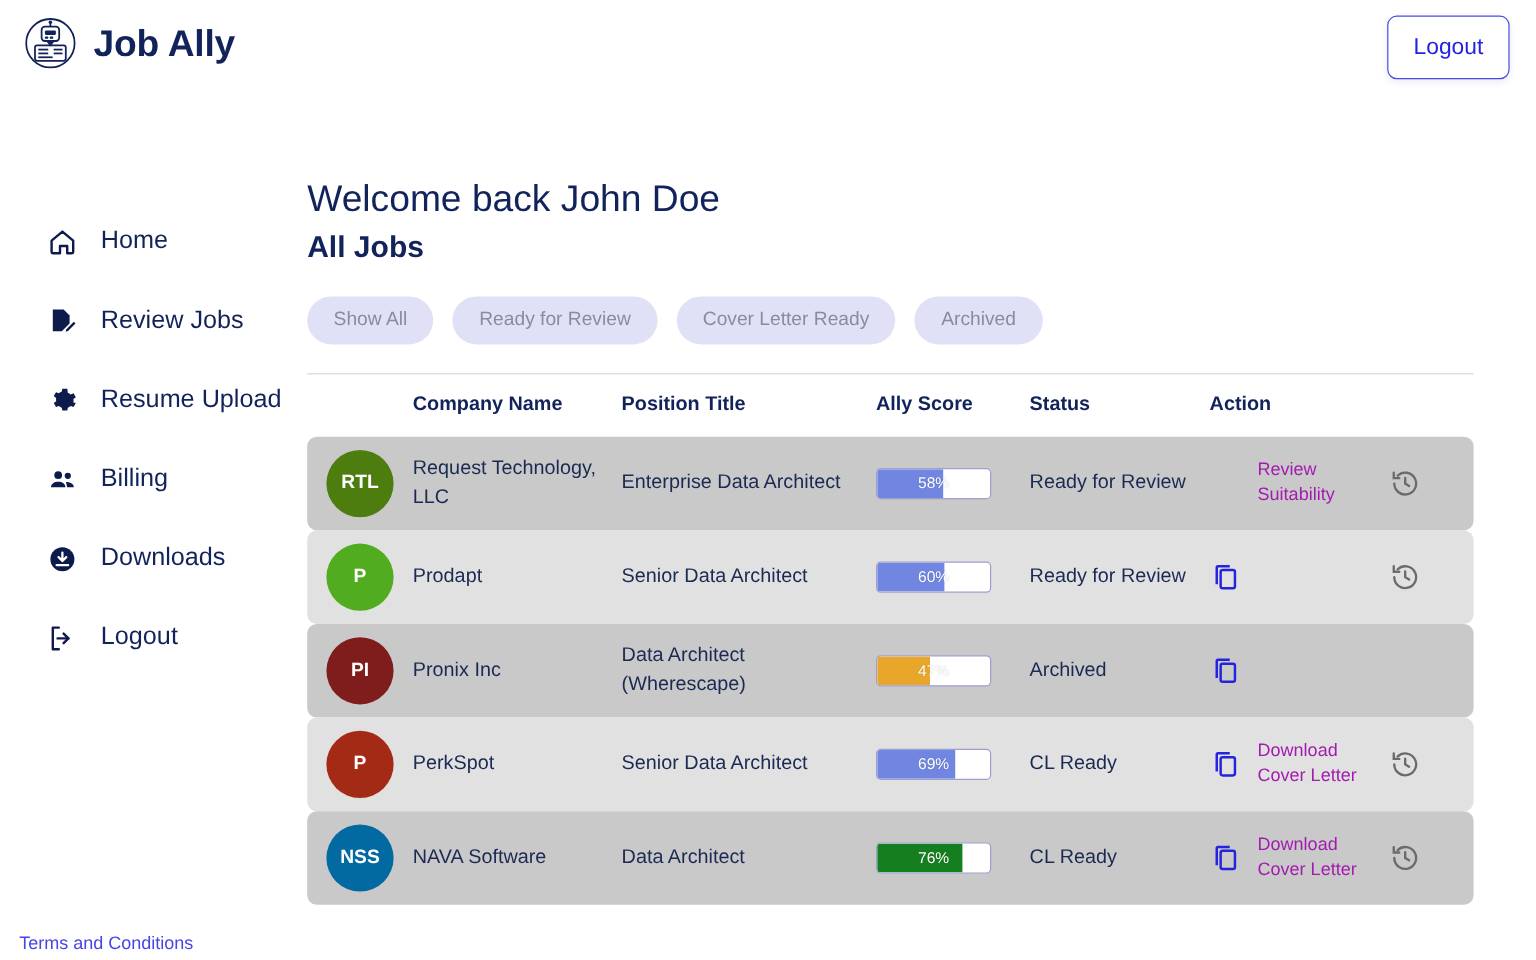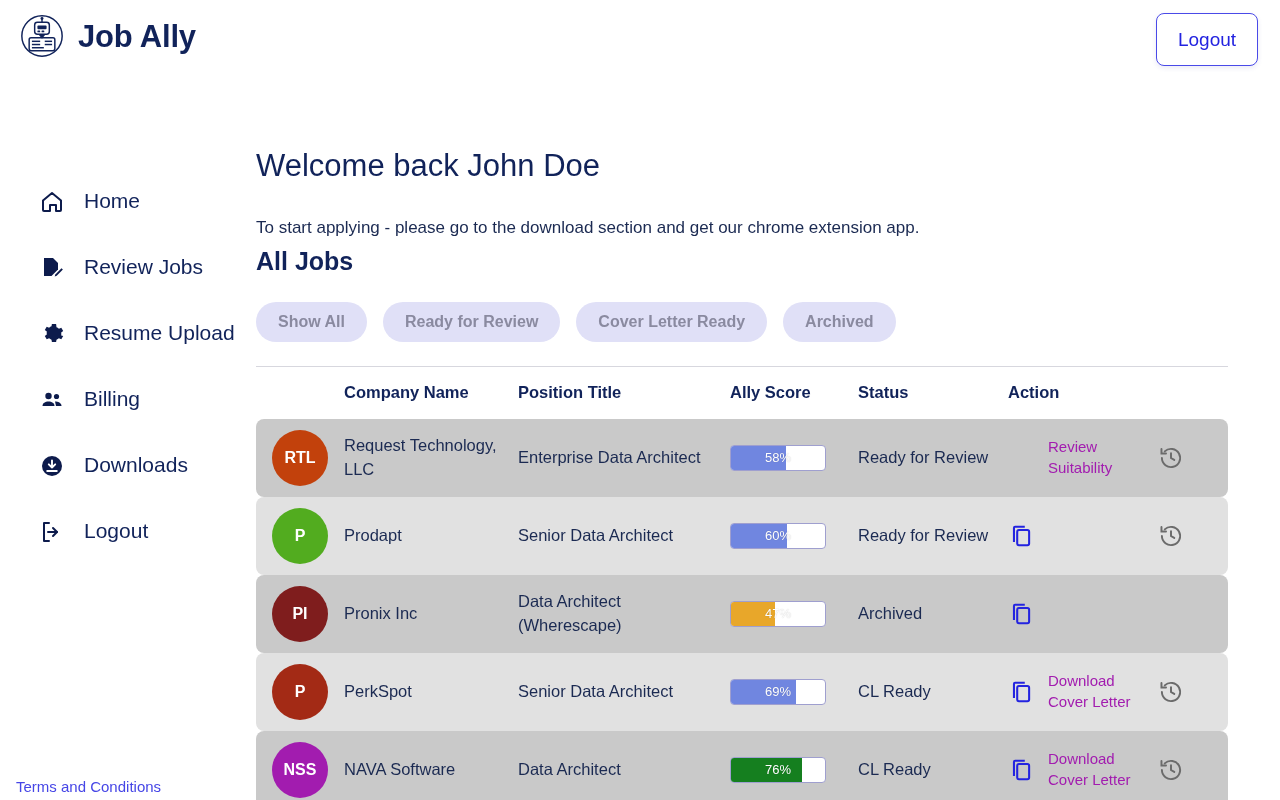--- a/index.html
+++ b/index.html
@@ -54,21 +54,21 @@
   
   .main { position: absolute; left: 256px; top: 150px; width: 1024px; }
   .welcome { font-size: 31px; color: #11235A; font-weight: normal; line-height: 1; }
   .hint { margin-top: 38px; font-size: 17px; color: #1b2a52; line-height: 1; }
   .all-jobs { margin-top: 12px; font-size: 25px; font-weight: bold; color: #11235A; line-height: 1.1; }
 
   .filters { margin-top: 26px; display: flex; gap: 16px; }
   .filter-btn {
     background: #e0e0f7; color: #8a8aa0; border: none;
     border-radius: 22px; height: 40px; padding: 0 22px;
-    font-size: 16px; font-weight: bold; cursor: pointer;
+    font-size: 16px; font-weight: normal; cursor: pointer;
     font-family: "Liberation Sans", sans-serif;
   }
 
   .divider { margin-top: 24px; width: 972px; height: 1px; background: #d7d7de; }
 
   
   .table { margin-top: 0; width: 972px; }
   .row {
     display: flex; align-items: center;
     border-radius: 8px;
@@ -192,21 +192,20 @@
     </div>
 
     <div class="side-footer">
       <a class="side-link" href="#">Terms and Conditions</a>
 
     </div>
   </nav>
 
   <main class="main">
     <div class="welcome">Welcome back John  Doe</div>
-    <div class="hint">To start applying - please go to the download section and get our chrome extension app.</div>
     <div class="all-jobs">All Jobs</div>
 
     <div class="filters" id="filters">
         <button class="filter-btn">Show All</button>
         <button class="filter-btn">Ready for Review</button>
         <button class="filter-btn">Cover Letter Ready</button>
         <button class="filter-btn">Archived</button>
       </div>
 
     <div class="divider"></div>
@@ -216,21 +215,21 @@
         <div class="c-avatar"></div>
         <div class="c-company cell">Company Name</div>
         <div class="c-title cell">Position Title</div>
         <div class="c-score cell">Ally Score</div>
         <div class="c-status cell">Status</div>
         <div class="c-action cell">Action</div>
       </div>
       <div id="tbody">
           <div class="row tbody-row odd">
             <div class="c-avatar">
-              <div class="avatar" style="background:#c2410c">RTL</div>
+              <div class="avatar" style="background:#4d7c0f">RTL</div>
             </div>
             <div class="c-company cell">Request Technology, LLC</div>
             <div class="c-title cell">Enterprise Data Architect</div>
             <div class="c-score">
               <div class="bar">
                 <div class="bar-fill" style="width:58%;background:#7086e0"></div>
                 <div class="bar-text">58%</div>
               </div>
             </div>
             <div class="c-status cell">Ready for Review</div>
@@ -312,21 +311,21 @@
               <span class="act-link">Download Cover Letter</span>
               <svg class="icon-btn icon-hist" viewBox="0 0 24 24" fill="none" stroke="#6b6b6b" stroke-width="1.8" stroke-linecap="round">
                 <path d="M3.6 12a8.4 8.4 0 1 0 2.6-6.1"></path>
                 <path d="M3.2 3.6v4.2h4.2"></path>
                 <path d="M12 7.6V12l3 1.8"></path>
               </svg>
             </div>
           </div>
           <div class="row tbody-row odd">
             <div class="c-avatar">
-              <div class="avatar" style="background:#a21caf">NSS</div>
+              <div class="avatar" style="background:#0369a1">NSS</div>
             </div>
             <div class="c-company cell">NAVA Software</div>
             <div class="c-title cell">Data Architect</div>
             <div class="c-score">
               <div class="bar">
                 <div class="bar-fill" style="width:76%;background:#157f1f"></div>
                 <div class="bar-text">76%</div>
               </div>
             </div>
             <div class="c-status cell">CL Ready</div>

